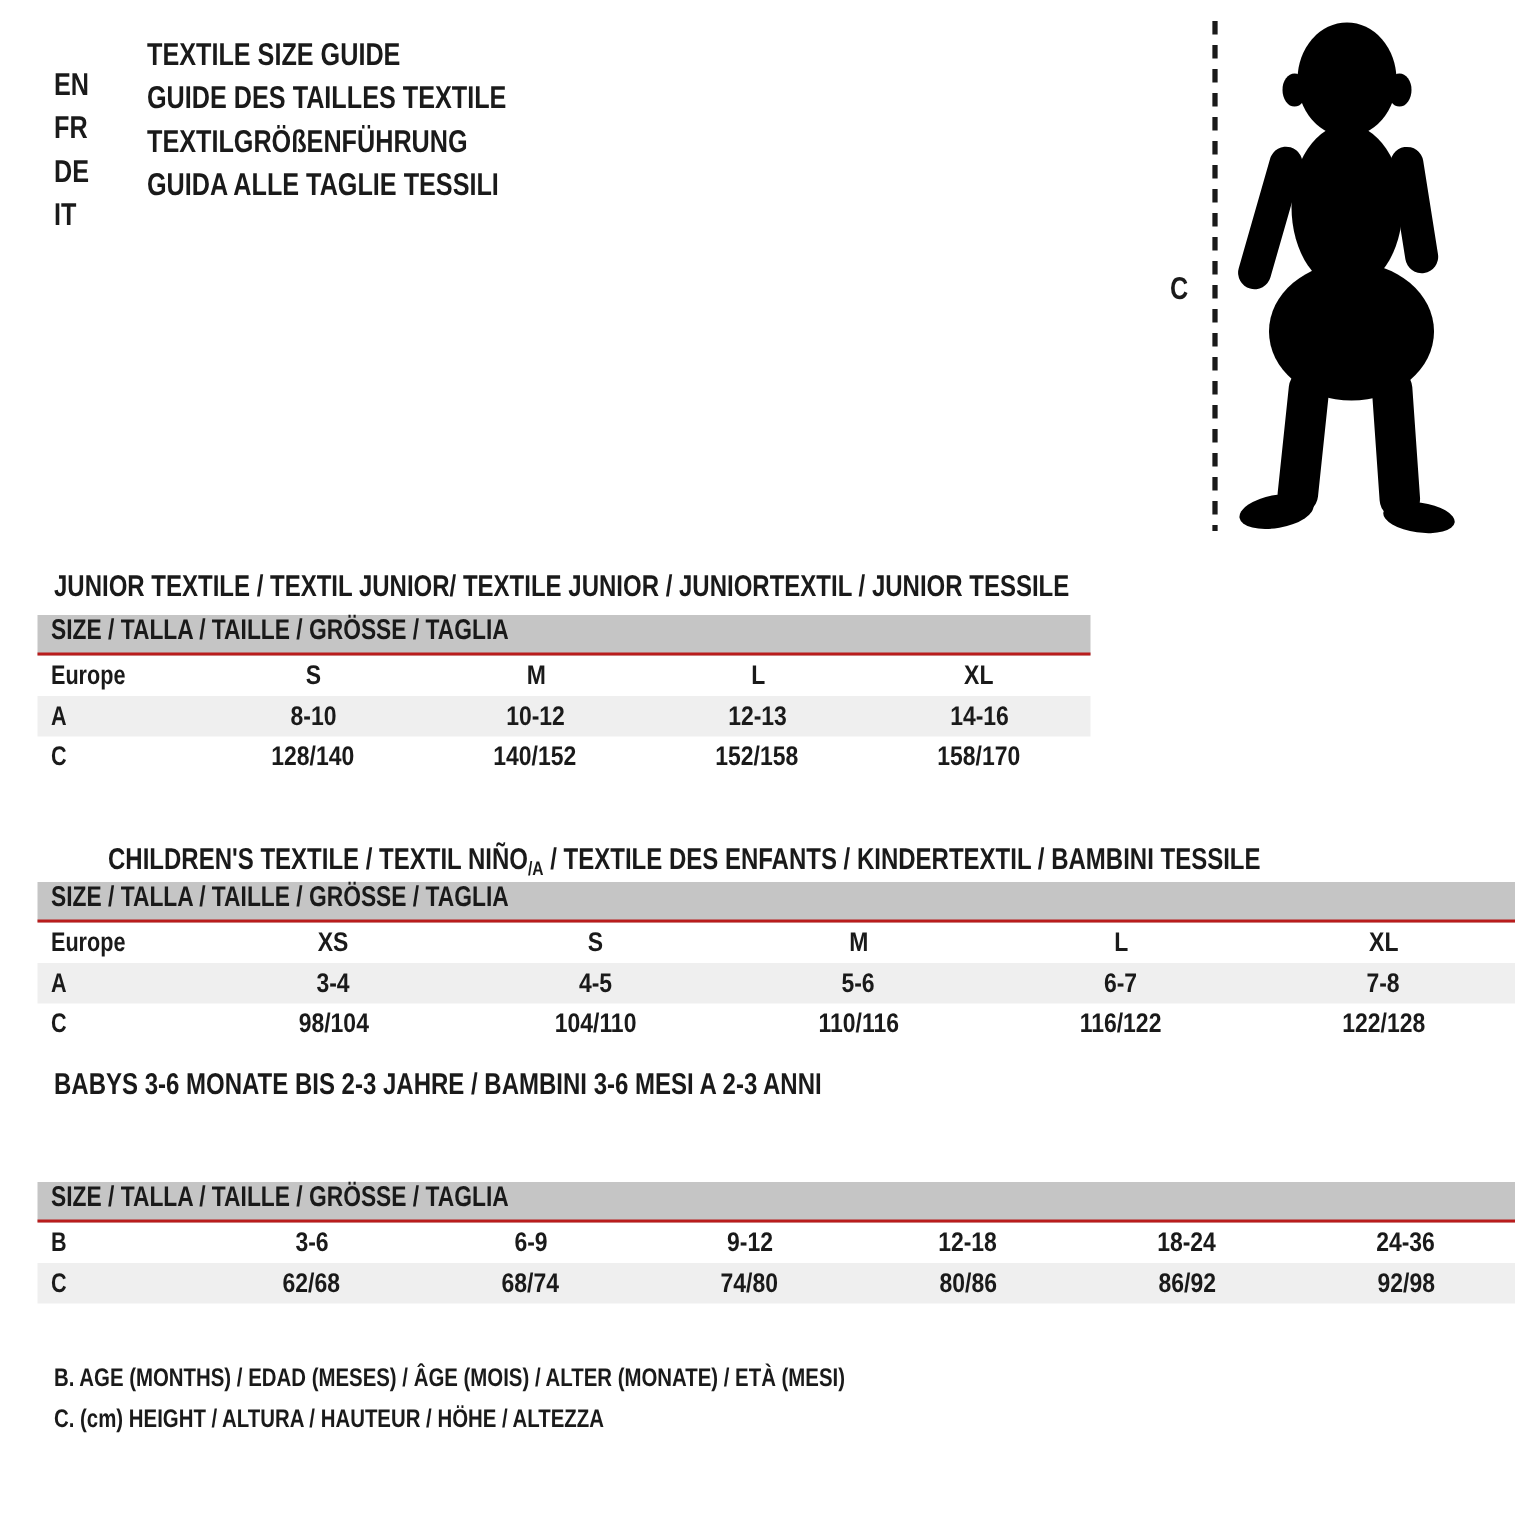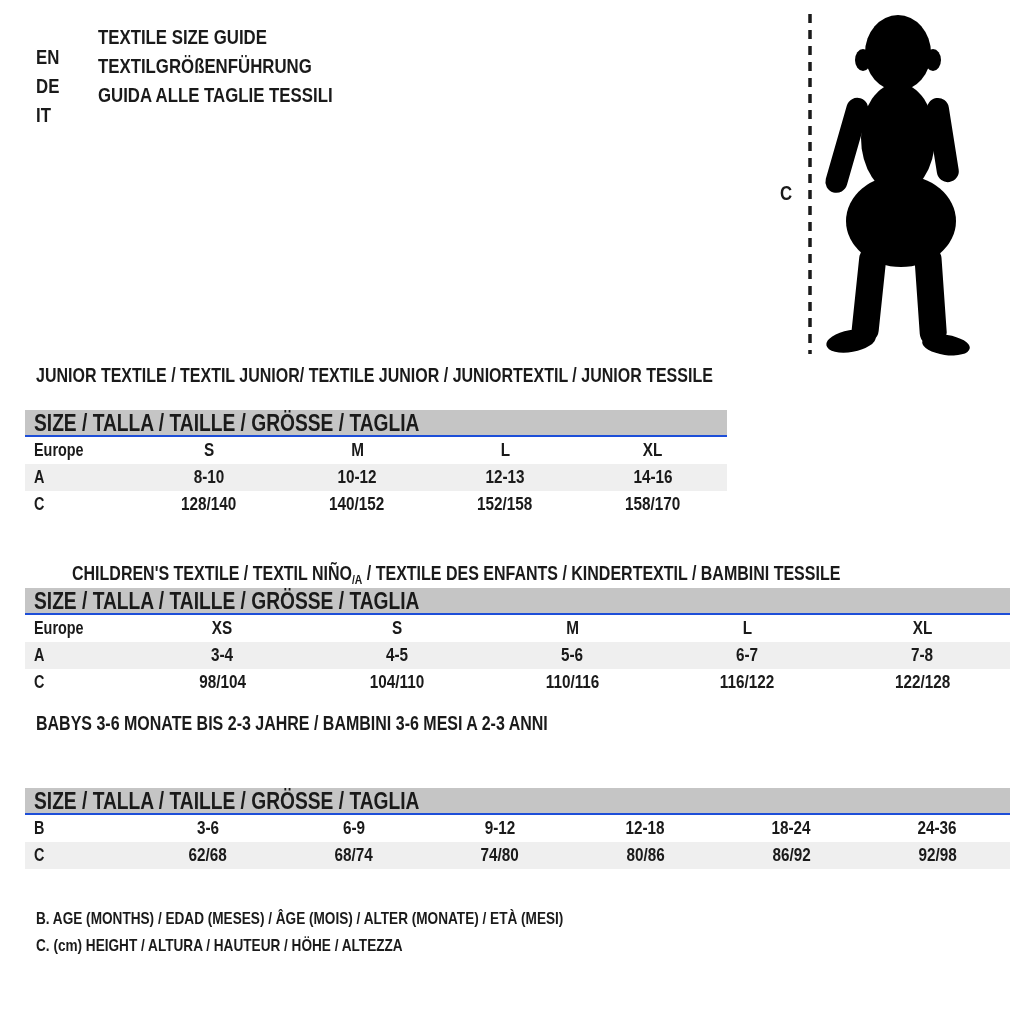--- a/index.html
+++ b/index.html
@@ -19,53 +19,57 @@
   .langs { position:absolute; left:36px; top:22px; }
   .lang-row { display:flex; height:29px; align-items:center; font-size:21px; }
   .lang-row .code-holder { width:62px;margin-top:40px; }
 
   
   .c-label { position:absolute; left:780px; top:181px; font-size:21px; }
   svg.figure { position:absolute; left:798px; top:8px; }
 
   
   .sec-title { position:absolute; left:36px; font-size:20px; line-height:26px; }
-  #sec1-title { top:362px; }
+  #sec1-title { top:378px; }
   #sec2-title { top:560px;margin-left:36px; }
   #sec3-title { top:710px; }
   .subAB { font-size:13px; position:relative; top:4px; }
 
   
   .table { position:absolute; left:25px; }
   #table1 { top:410px; width:702px; }
   #table2 { top:588px; width:985px; }
   #table3 { top:788px; width:985px; }
   .sizebar {
-    height:27px; background:#c5c5c5; border-bottom:2px solid #1d4ed8;
-    display:flex; align-items:center; padding-left:9px; font-size:24px;
+    height:27px; background:#c5c5c5; border-bottom:2px solid #b91c1c;
+    display:flex; padding-left:9px; font-size:19px;
   }
   .row { display:grid; height:27px; align-items:center; font-size:18px; }
   .cols4 { grid-template-columns:110px repeat(4,1fr); }
   .cols5 { grid-template-columns:110px repeat(5,1fr); }
   .cols6 { grid-template-columns:110px repeat(6,1fr); }
   .row .lbl  { padding-left:9px; }
   .row .cell { text-align:center; }
   .shade { background:#efefef; }
 
   
   .legend { position:absolute; left:36px; top:905px; }
   .legend-row { height:27px; font-size:17px; display:flex; align-items:center; }
 </style>
 </head>
 <body>
 
 <div class="langs">
   <div class="lang-row">
     <span class="code-holder"><span class="cond">EN</span></span>
     <span class="cond">TEXTILE SIZE GUIDE</span>
+  </div>
+  <div class="lang-row">
+    <span class="code-holder"><span class="cond">FR</span></span>
+    <span class="cond">GUIDE DES TAILLES TEXTILE</span>
   </div>
   <div class="lang-row">
     <span class="code-holder"><span class="cond">DE</span></span>
     <span class="cond">TEXTILGRÖßENFÜHRUNG</span>
   </div>
   <div class="lang-row">
     <span class="code-holder"><span class="cond">IT</span></span>
     <span class="cond">GUIDA ALLE TAGLIE TESSILI</span>
   </div>
 </div>

